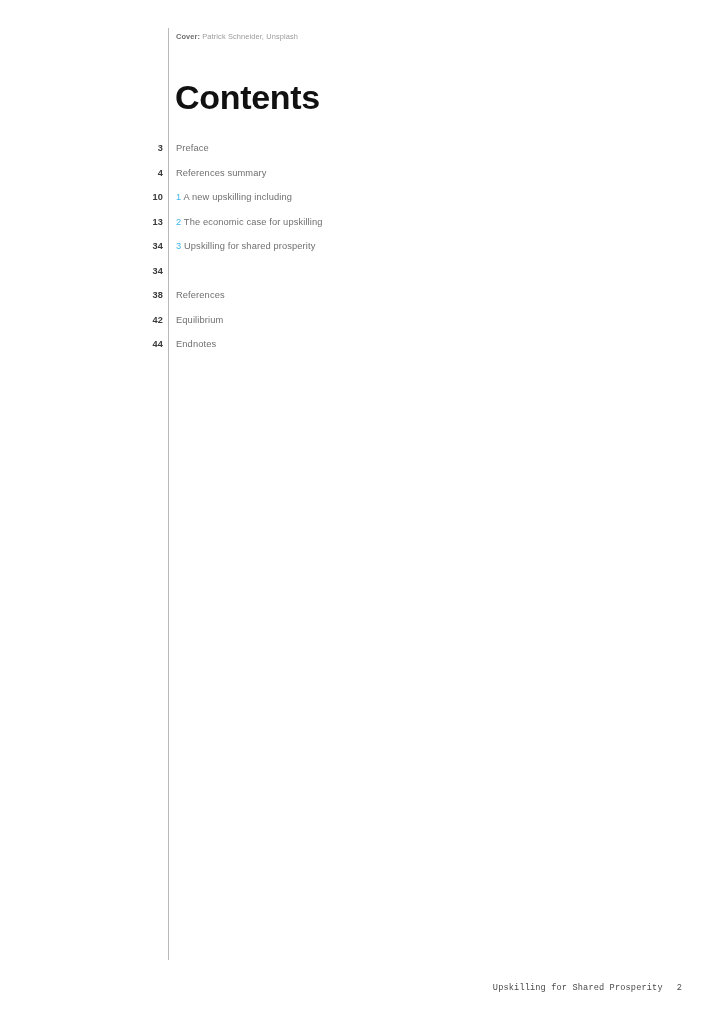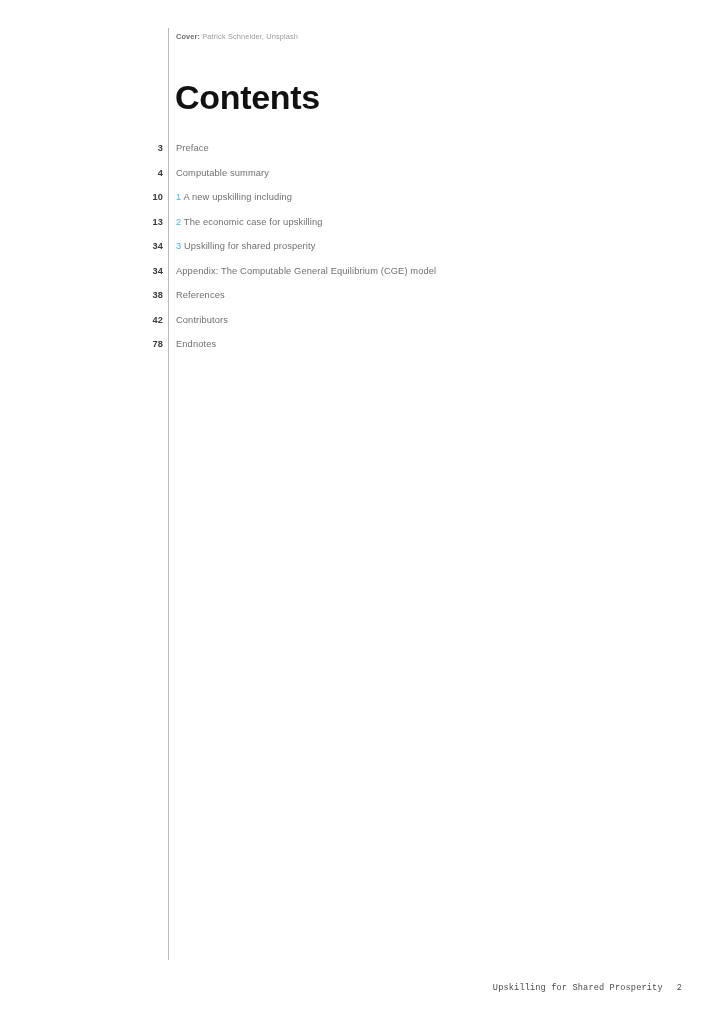--- a/index.html
+++ b/index.html
@@ -136,48 +136,47 @@
 
   <div class="contents-title">Contents</div>
 
   <div class="toc" id="toc-list">
       <div class="toc-row">
         <div class="toc-page">3</div>
         <div class="toc-label"><span>Preface</span></div>
       </div>
       <div class="toc-row">
         <div class="toc-page">4</div>
-        <div class="toc-label"><span>Computable summary</span></div>
+        <div class="toc-label"><span>References summary</span></div>
       </div>
       <div class="toc-row">
         <div class="toc-page">10</div>
         <div class="toc-label"><span class="toc-num">1</span> <span>A new upskilling including</span></div>
       </div>
       <div class="toc-row">
         <div class="toc-page">13</div>
         <div class="toc-label"><span class="toc-num">2</span> <span>The economic case for upskilling</span></div>
       </div>
       <div class="toc-row">
         <div class="toc-page">34</div>
         <div class="toc-label"><span class="toc-num">3</span> <span>Upskilling for shared prosperity</span></div>
       </div>
       <div class="toc-row">
         <div class="toc-page">34</div>
-        <div class="toc-label"><span>Appendix: The Computable General Equilibrium (CGE) model</span></div>
       </div>
       <div class="toc-row">
         <div class="toc-page">38</div>
         <div class="toc-label"><span>References</span></div>
       </div>
       <div class="toc-row">
         <div class="toc-page">42</div>
-        <div class="toc-label"><span>Contributors</span></div>
+        <div class="toc-label"><span>Equilibrium</span></div>
       </div>
       <div class="toc-row">
-        <div class="toc-page">78</div>
+        <div class="toc-page">44</div>
         <div class="toc-label"><span>Endnotes</span></div>
       </div>
     </div>
 
 
   <div class="footer">
     <span>Upskilling for Shared Prosperity</span><span class="folio">2</span>
   </div>
 
 </div>

